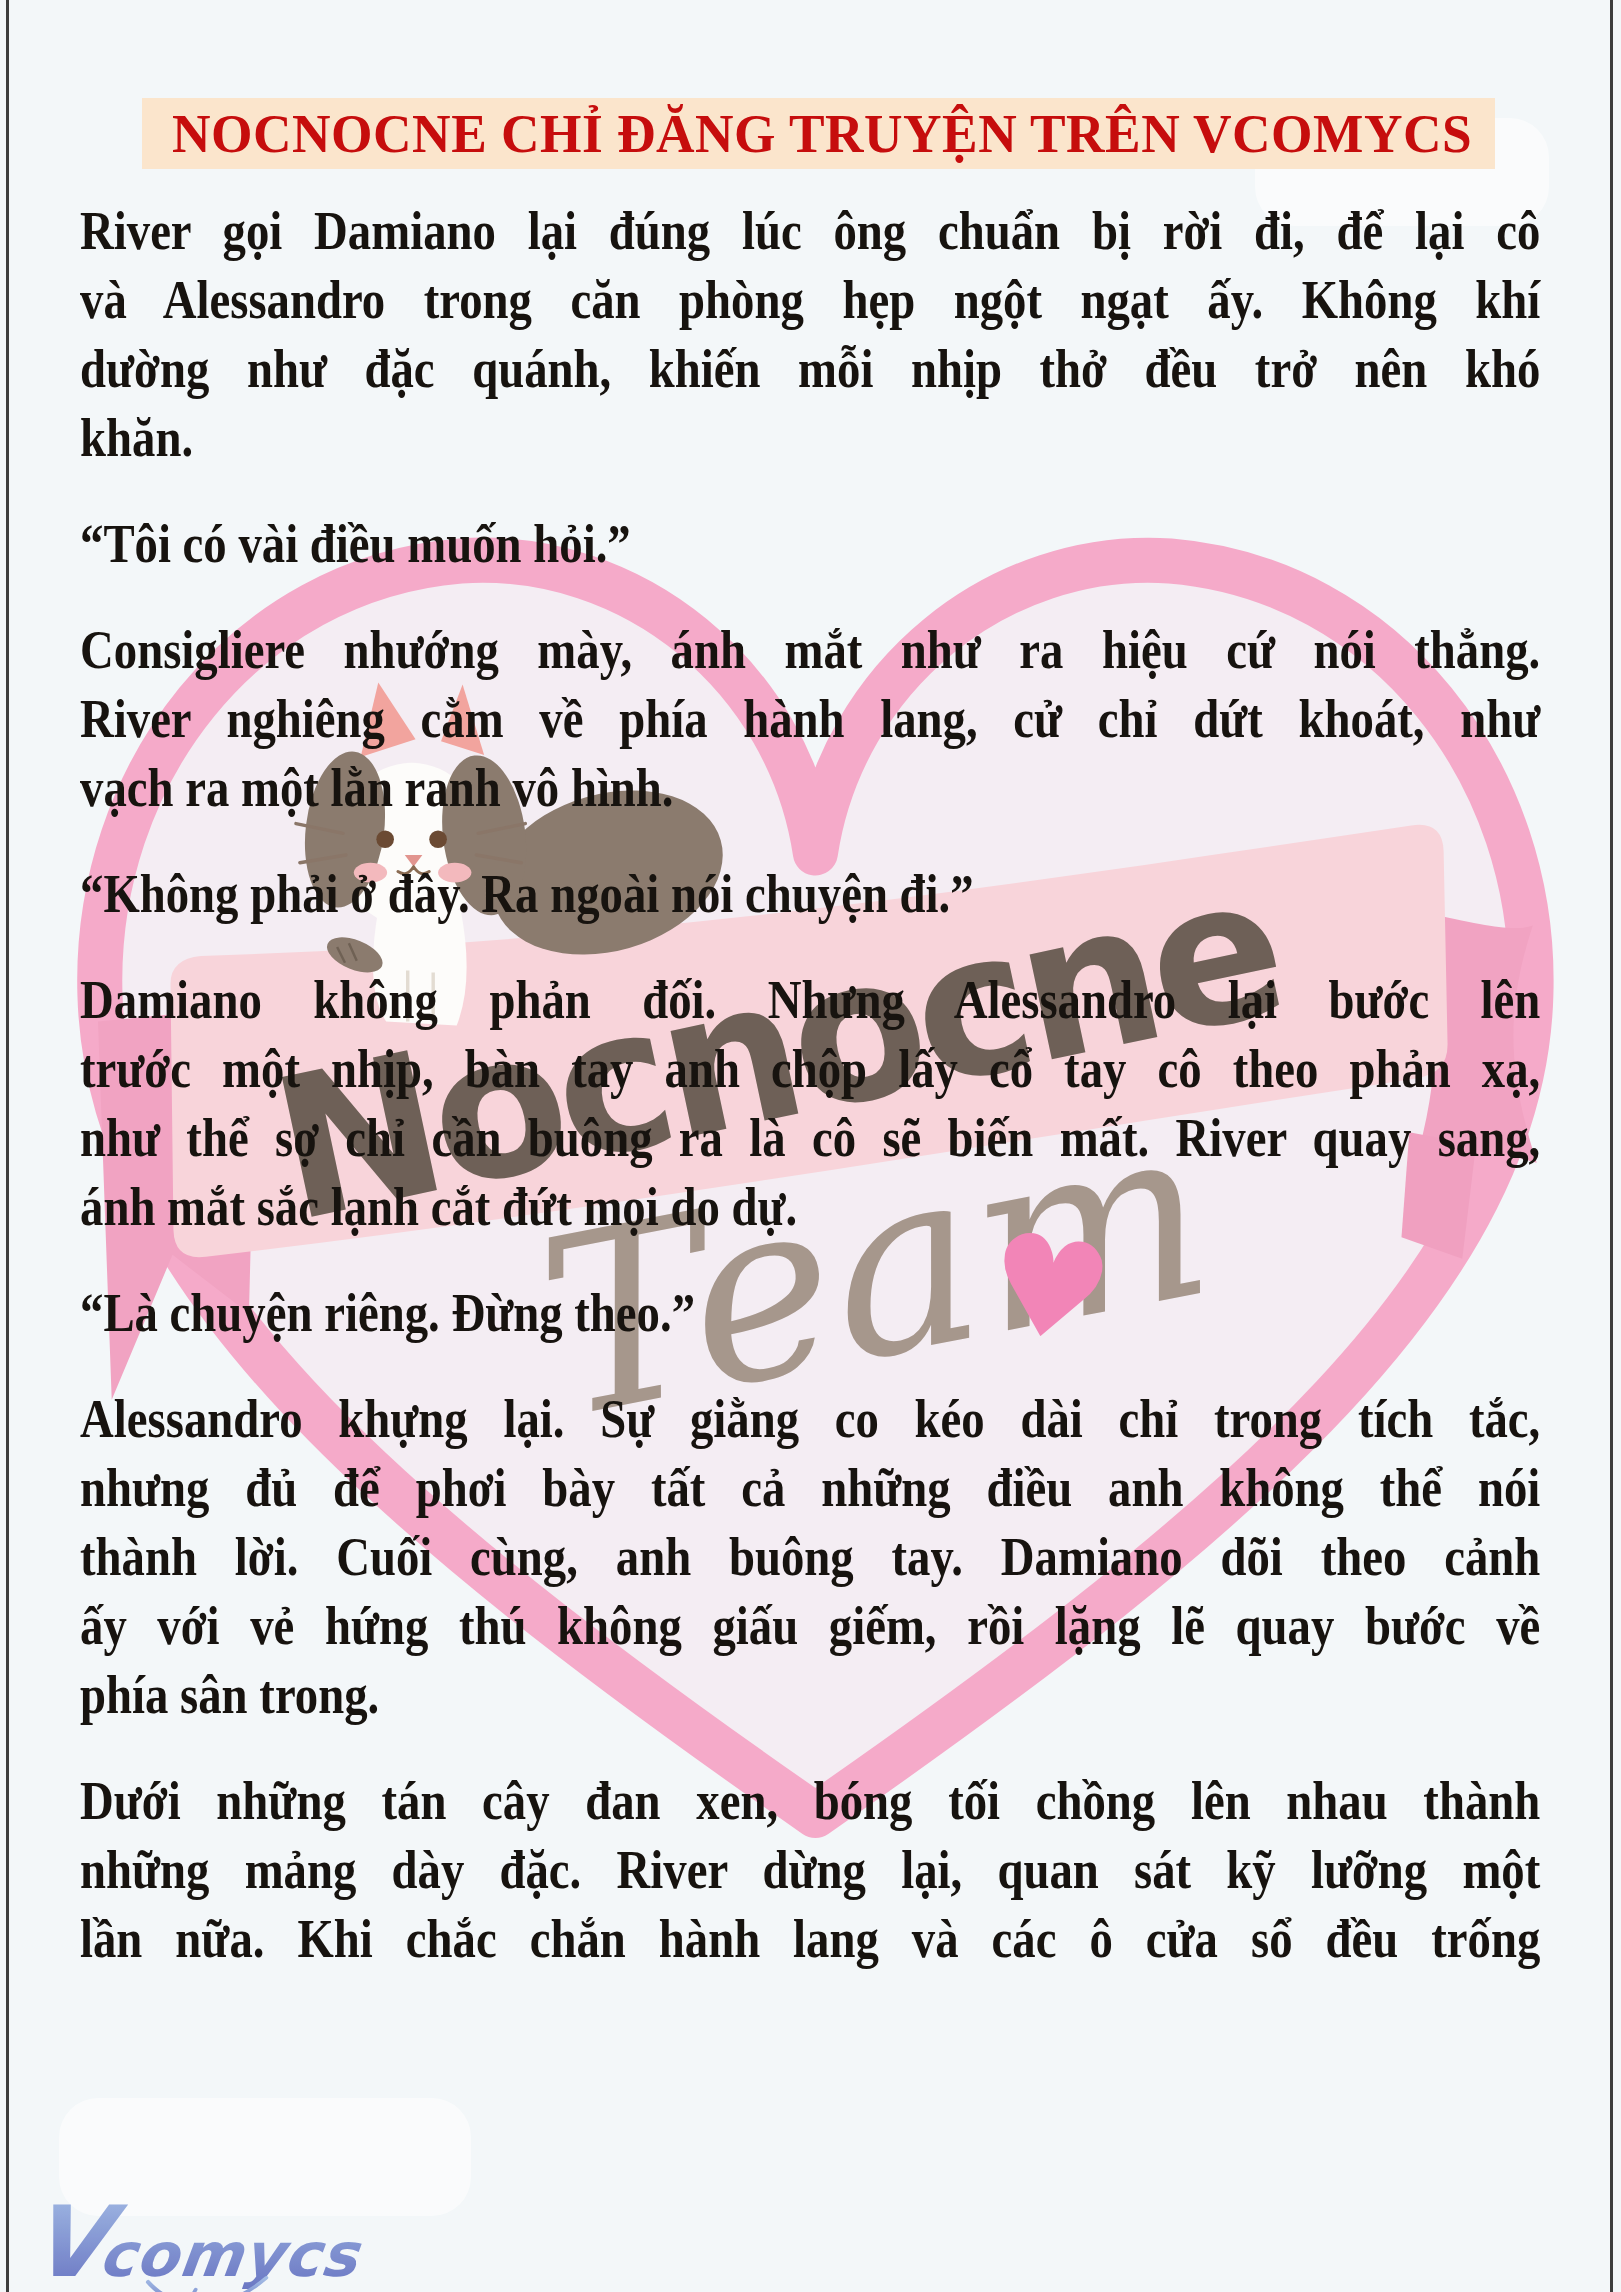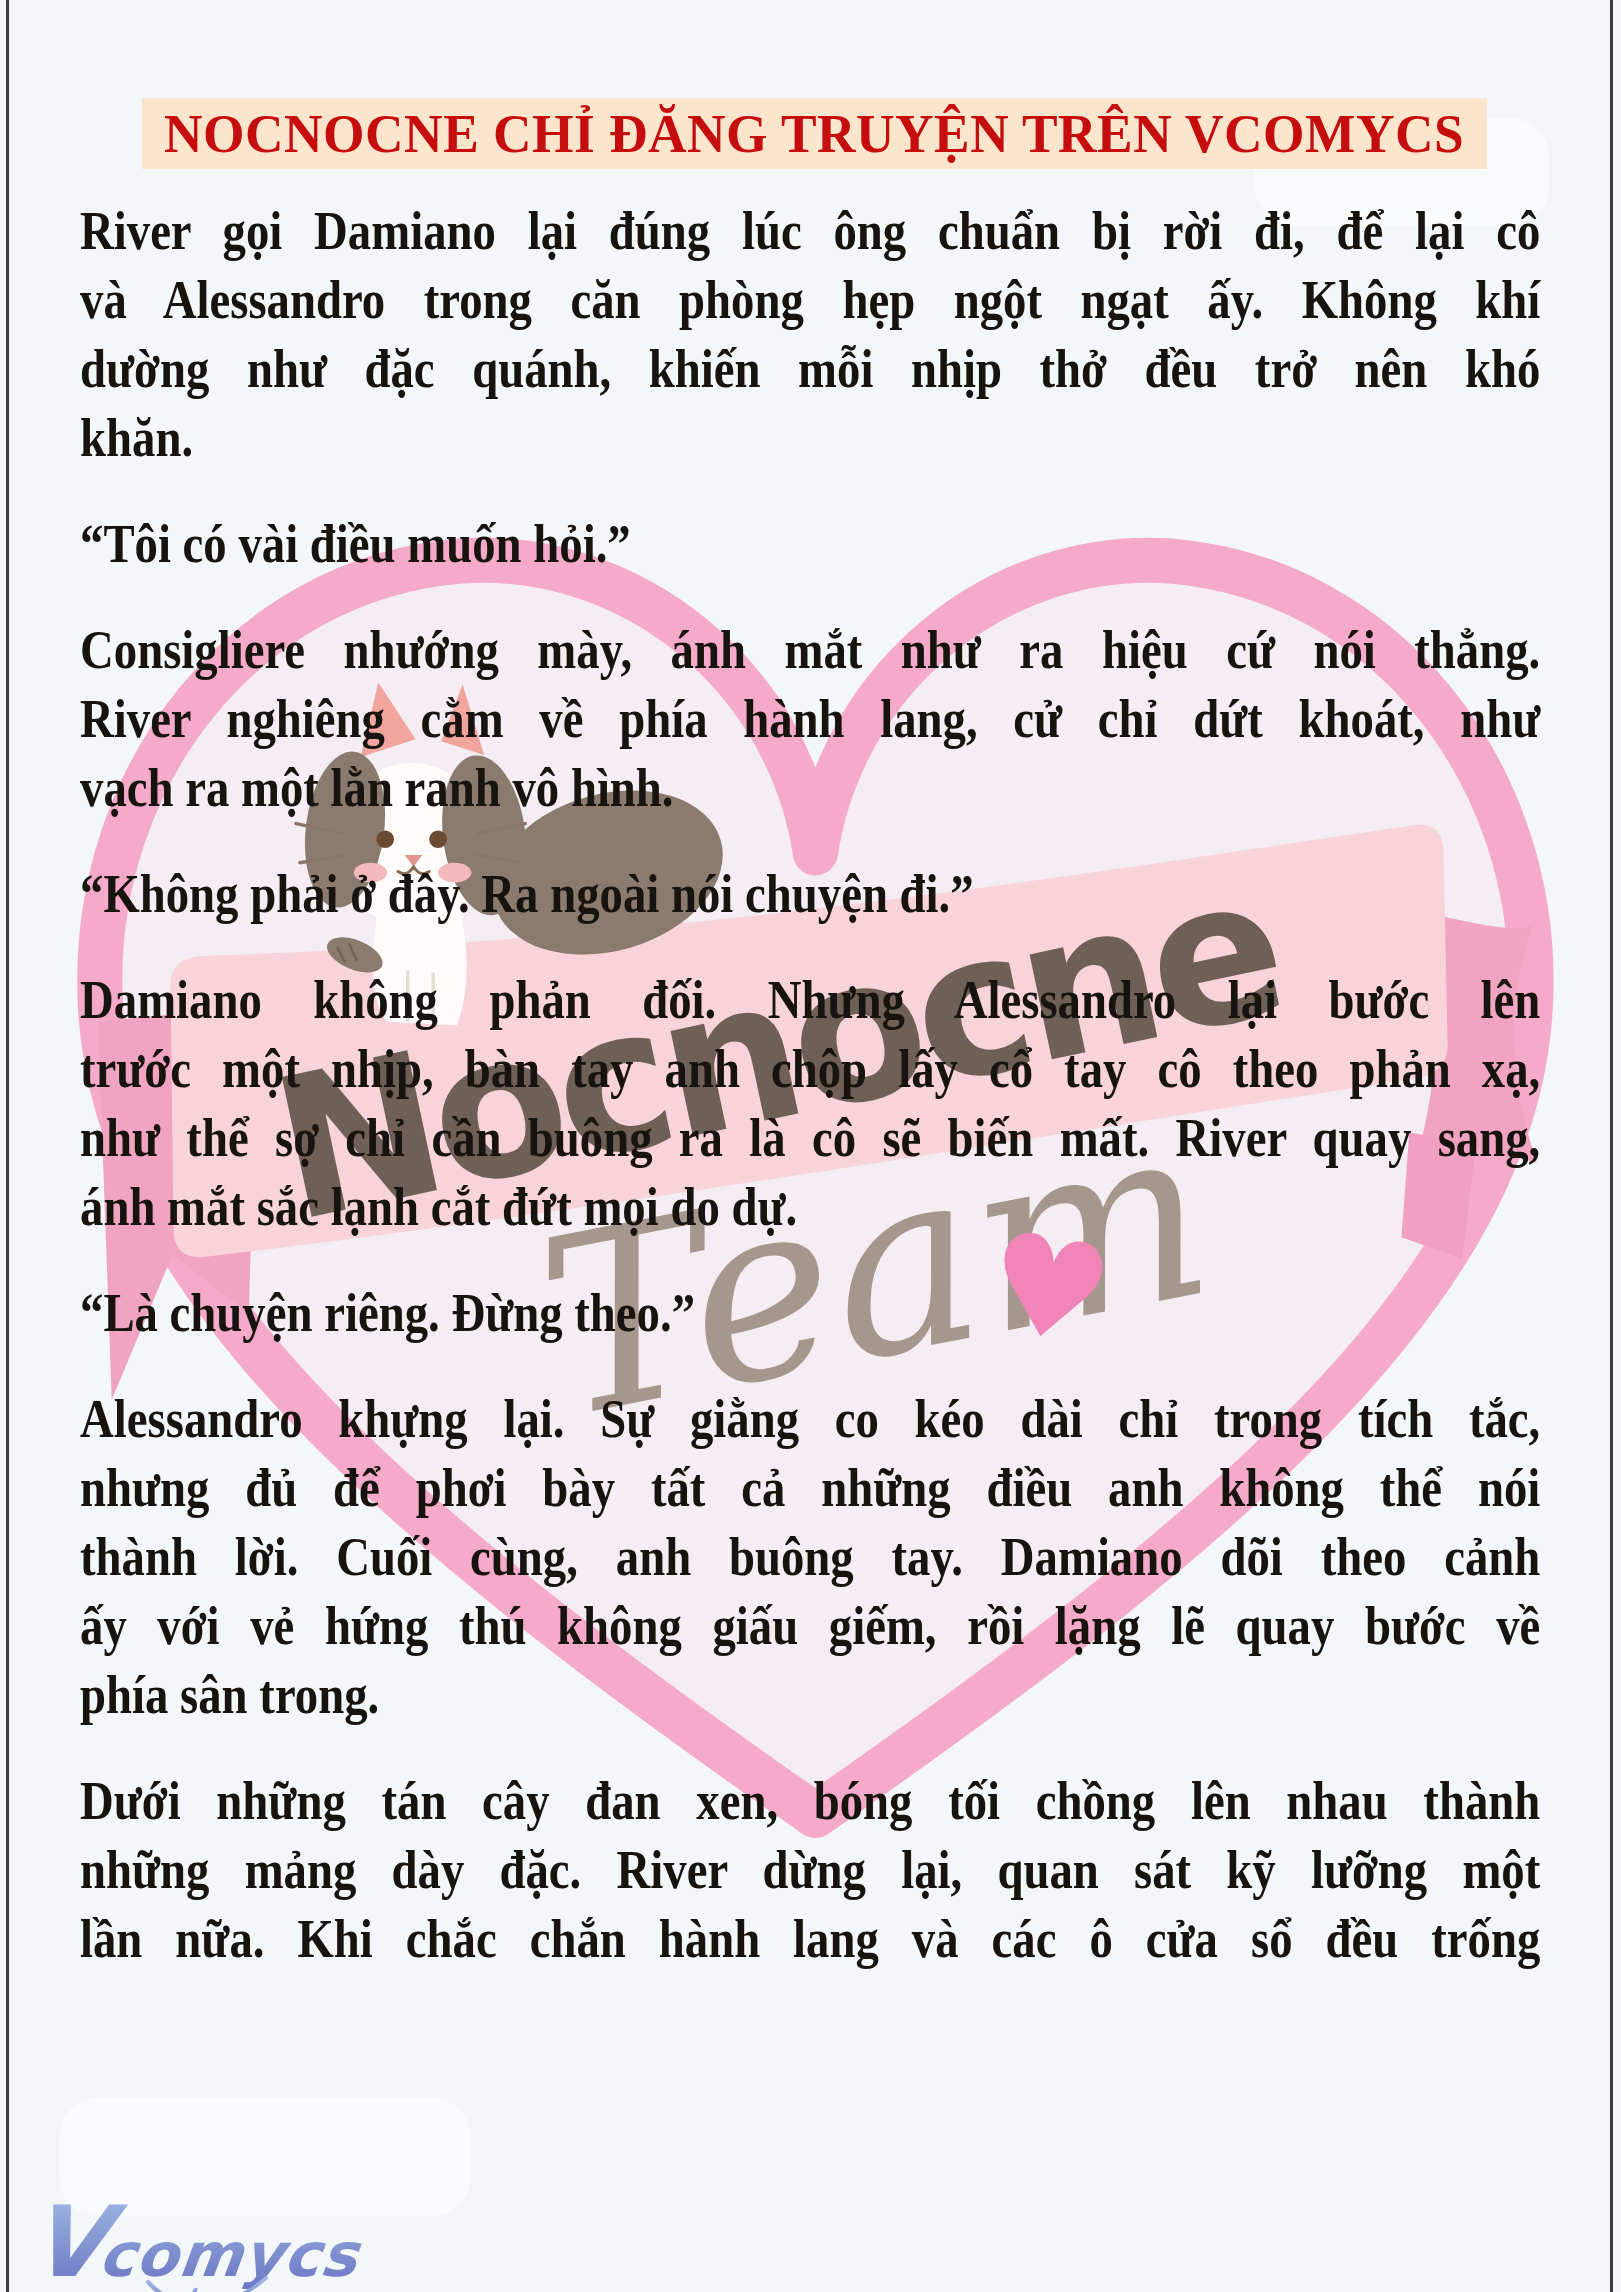--- a/index.html
+++ b/index.html
@@ -9,21 +9,21 @@
     font-family:"Liberation Serif", serif;
   }
   .bg-blotch { position:absolute; background:#ffffff; opacity:.55; border-radius:39px; }
   .edge-line { position:absolute; top:0; bottom:0; background:#3d3d3d; }
   .edge-line.left  { left:5.9px;  width:2.9px; }
   .edge-line.right { left:1610px; width:2.9px; }
 
   .header-band {
     position:absolute; left:142px; top:98px; width:1345px; height:71px;
     background:#fbe5cc; z-index:3;
-    display:flex; align-items:flex-end; justify-content:center;
+    display:flex; align-items:flex-end; justify-content:center;padding-left:8px;
   }
   .header-band span {
     color:#c60d0d; font-weight:bold; font-size:55px; line-height:71px;
     white-space:nowrap; transform:scaleX(0.97); letter-spacing:0.5px;
   }
 
   .watermark-svg { position:absolute; left:0; top:0; z-index:1; }
 
   .body-text { position:absolute; left:80px; top:196px; z-index:3; }
   .para { margin:0 0 37px 0; }

